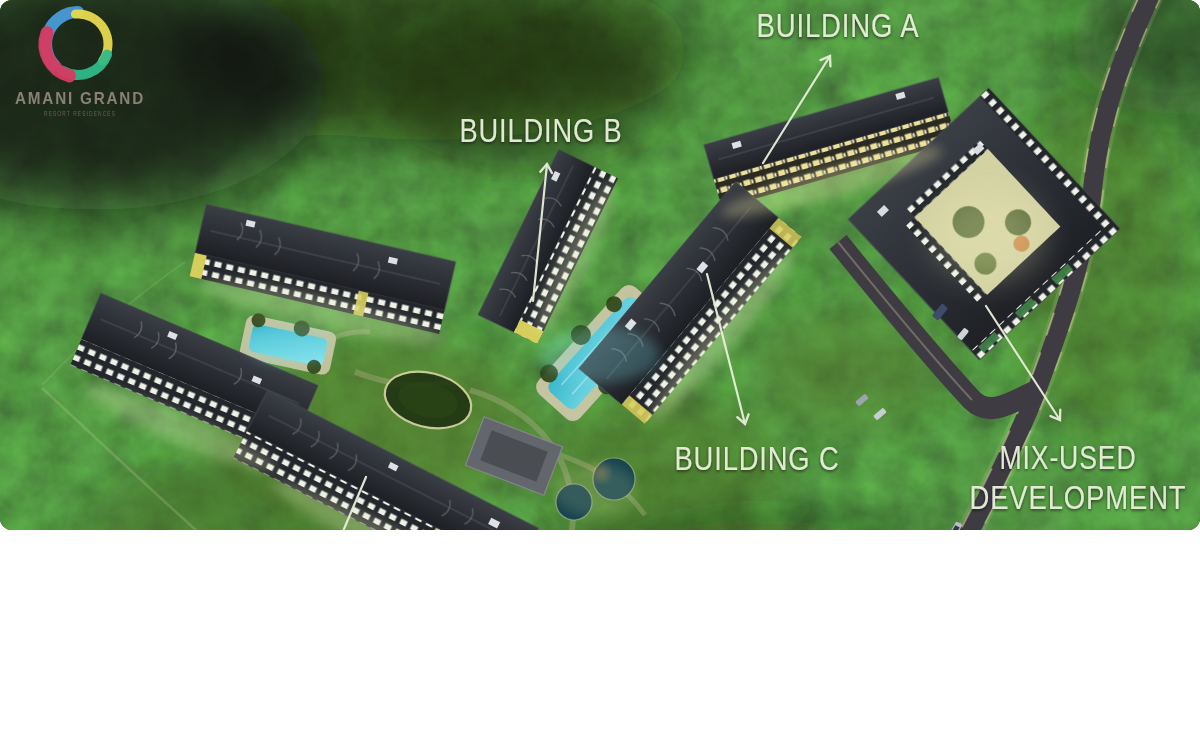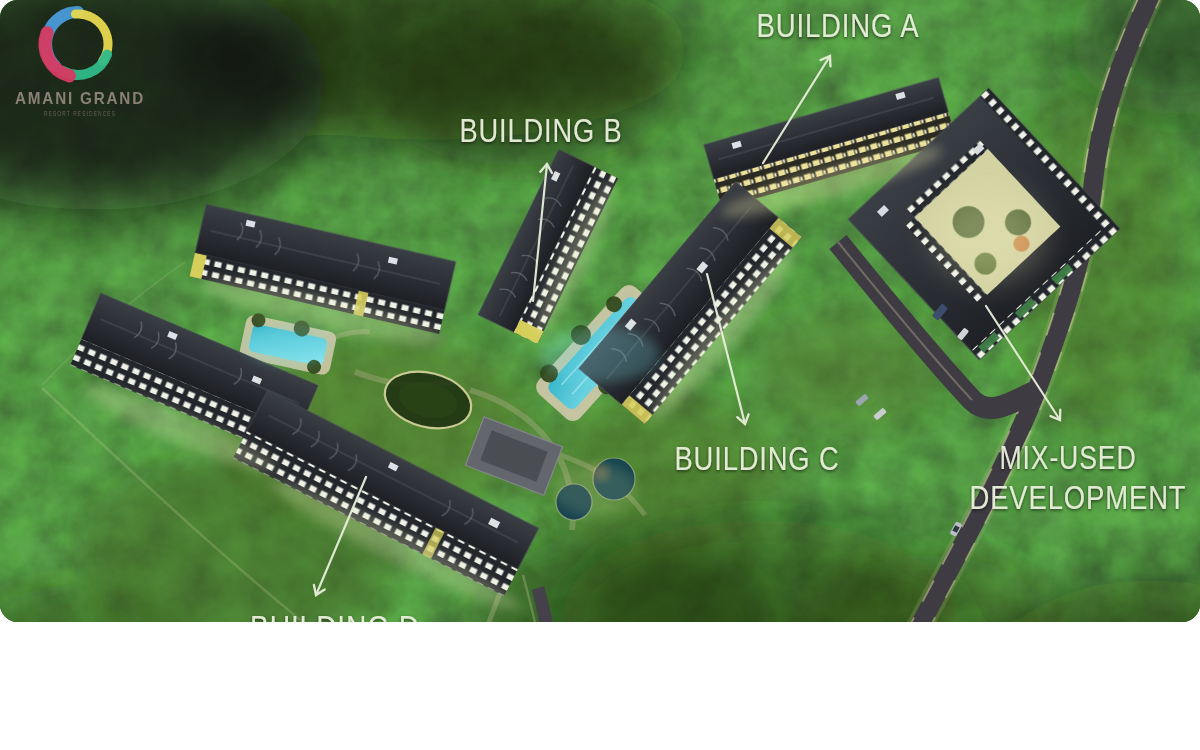--- a/index.html
+++ b/index.html
@@ -1,19 +1,19 @@
 <!DOCTYPE html>
 <html><head>
 <meta charset="utf-8">
 <style>
   html,body{margin:0;padding:0;background:#ffffff;}
   .frame{
     position:relative;
-    width:1200px;height:622px;
-    border-radius:18px;
+    width:1200px;height:530px;
+    border-radius:12px;
     overflow:hidden;
     background:#84cc16;
     font-family:"Liberation Sans", sans-serif;
   }
   svg{display:block;}
   text{font-family:"Liberation Sans", sans-serif;}
   .label{
     fill:#e8efda;
     opacity:.96;
     letter-spacing:1px;

